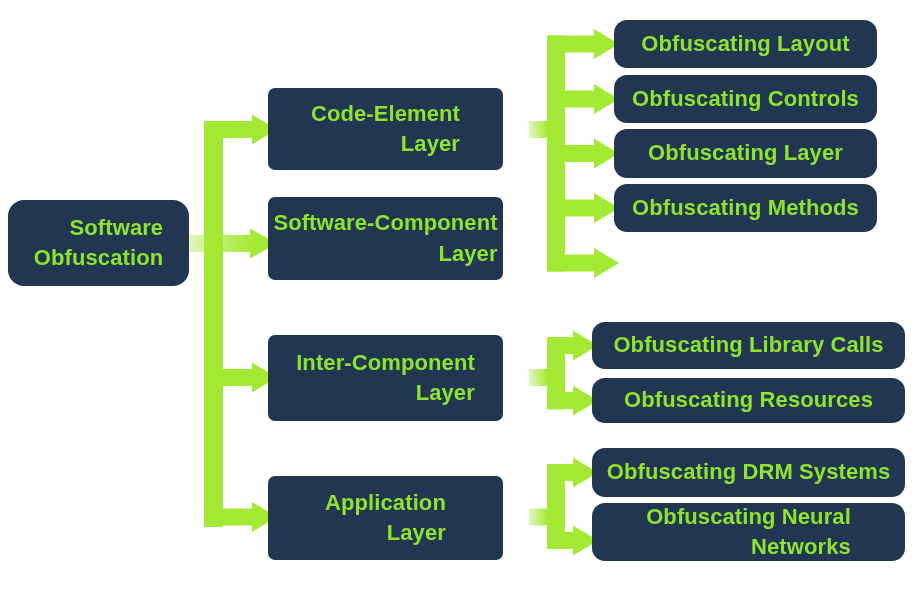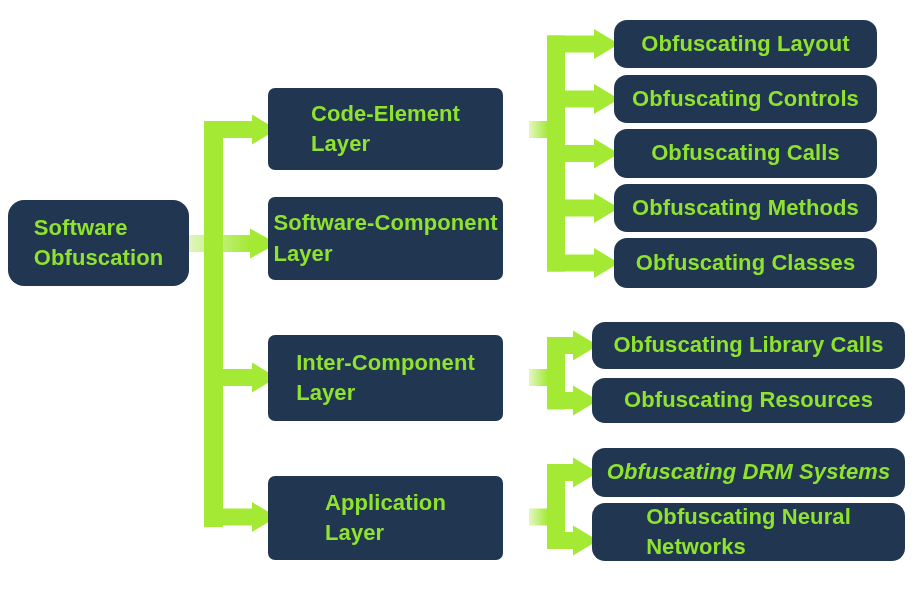--- a/index.html
+++ b/index.html
@@ -23,21 +23,21 @@
     position: absolute;
     left: 0; top: 0;
     width: 920px; height: 596px;
   }
   .node {
     position: absolute;
     background: var(--node-fill);
     display: flex;
     align-items: center;
     justify-content: center;
-    text-align: left;
+    text-align: right;
   }
   .node .label {
     color: var(--text-green);
     font-weight: 700;
     font-size: 22px;
     line-height: 1.38;
     white-space: pre-line;
     letter-spacing: 0.1px;
   }
   
@@ -52,21 +52,21 @@
   .leaf-a { left: 614px; width: 263px; border-radius: 13px; }
   .leaf-a0 { top: 20px;  height: 48px; }
   .leaf-a1 { top: 75px;  height: 48px; }
   .leaf-a2 { top: 129px; height: 49px; }
   .leaf-a3 { top: 184px; height: 48px; }
   .leaf-a4 { top: 238px; height: 50px; }
   
   .leaf-b { left: 592px; width: 313px; border-radius: 13px; }
   .leaf-b0 { top: 322px; height: 47px; }
   .leaf-b1 { top: 378px; height: 45px; }
-  .leaf-b2 { top: 448px; height: 49px; font-style: italic; }
+  .leaf-b2 { top: 448px; height: 49px; }
   .leaf-b3 { top: 503px; height: 58px; }
 </style>
 </head>
 <body>
 
 <div id="stage">
 
   <svg id="connectors" viewBox="0 0 920 596" xmlns="http://www.w3.org/2000/svg">
     <defs>
       <linearGradient id="stubGrad" x1="0" y1="0" x2="1" y2="0">
@@ -165,27 +165,24 @@
 Layer</span>
   </div>
 
   <div class="node leaf-a leaf-a0">
     <span class="label">Obfuscating Layout</span>
   </div>
   <div class="node leaf-a leaf-a1">
     <span class="label">Obfuscating Controls</span>
   </div>
   <div class="node leaf-a leaf-a2">
-    <span class="label">Obfuscating Calls</span>
+    <span class="label">Obfuscating Layer</span>
   </div>
   <div class="node leaf-a leaf-a3">
     <span class="label">Obfuscating Methods</span>
-  </div>
-  <div class="node leaf-a leaf-a4">
-    <span class="label">Obfuscating Classes</span>
   </div>
 
   <div class="node leaf-b leaf-b1">
     <span class="label">Obfuscating Resources</span>
   </div>
   <div class="node leaf-b leaf-b0">
     <span class="label">Obfuscating Library Calls</span>
   </div>
 
   <div class="node leaf-b leaf-b2">

